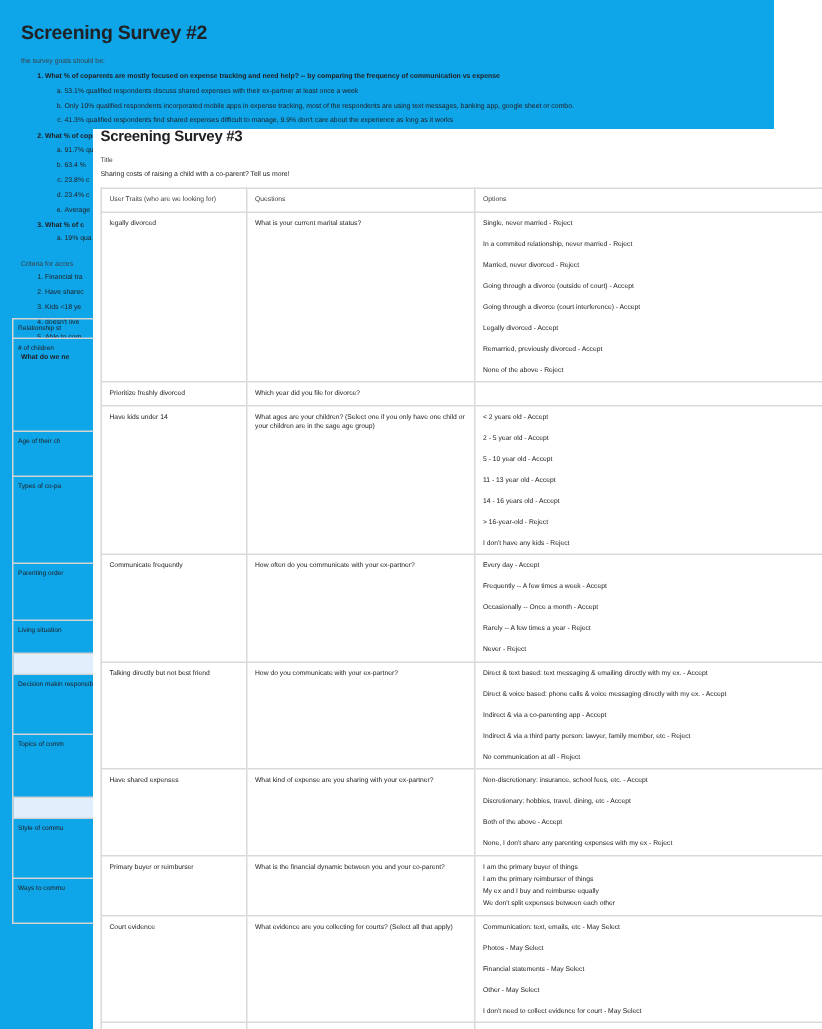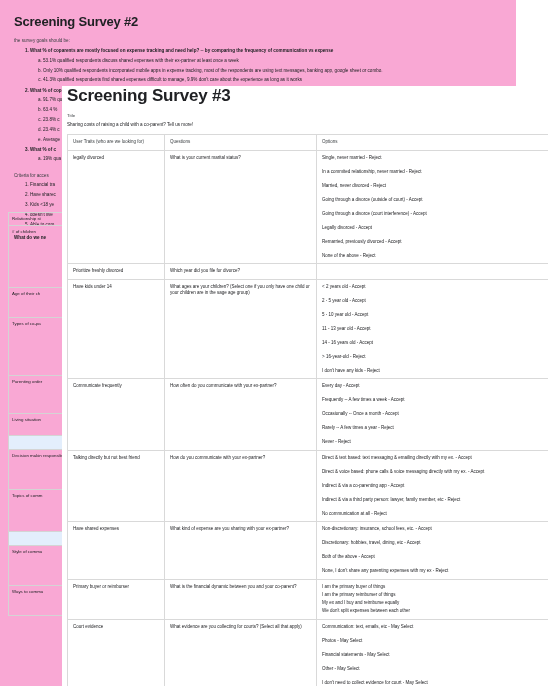--- a/index.html
+++ b/index.html
@@ -7,21 +7,21 @@
     margin: 0; padding: 0;
     width: 548px; height: 686px;
     background: #ffffff;
     font-family: "Liberation Sans", sans-serif;
     color: #202124;
     overflow: hidden;
   }
   #page {
     position: relative;
     width: 516px; height: 686px;
-    background: #f9a8d4;
+    background: #0ea5e9;
   }
 
   
   #bg-doc {
     position: absolute;
     left: 0; top: 0;
     width: 548px; height: 686px;
     padding: 14px 6px 0 6px;
   }
   .doc-h1 {
@@ -102,21 +102,21 @@
   
   #fg-panel {
     position: absolute;
     left: 62px; top: 86px;
     width: 486px;
     min-height: 600px;
     background: #ffffff;
     padding: 0 0 0 0;
   }
   .fg-h1 {
-    font-size: 17px;
+    font-size: 10px;
     font-weight: bold;
     letter-spacing: -0.2px;
     color: #202124;
     margin: 0 0 7px 5px;
   }
   .fg-label {
     font-size: 4.4px;
     color: #3c4043;
     margin: 0 0 4px 5px;
   }

